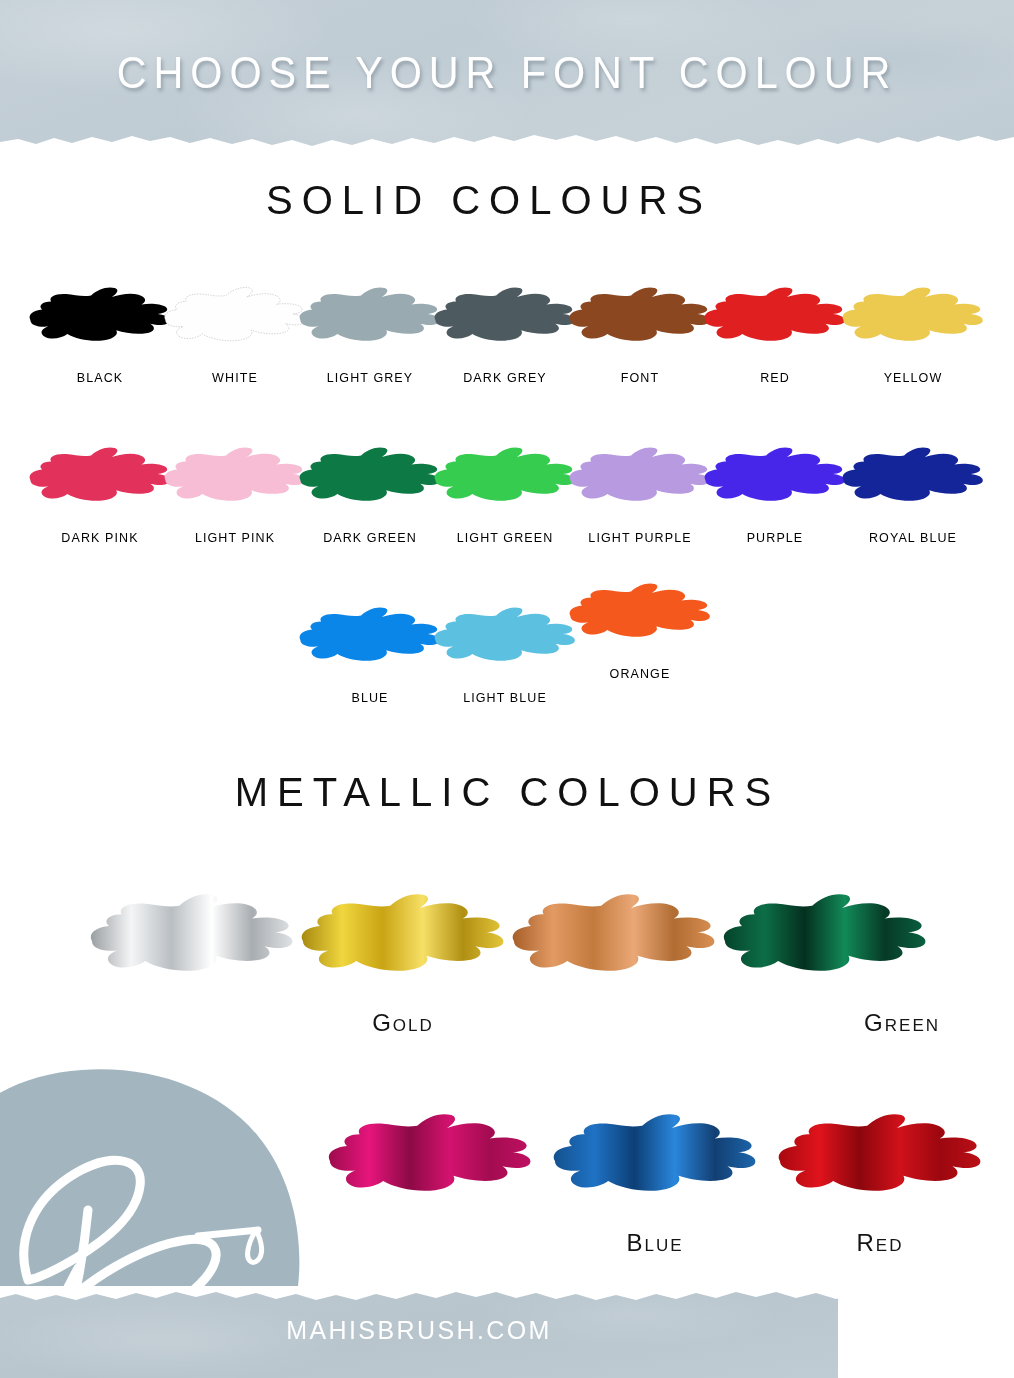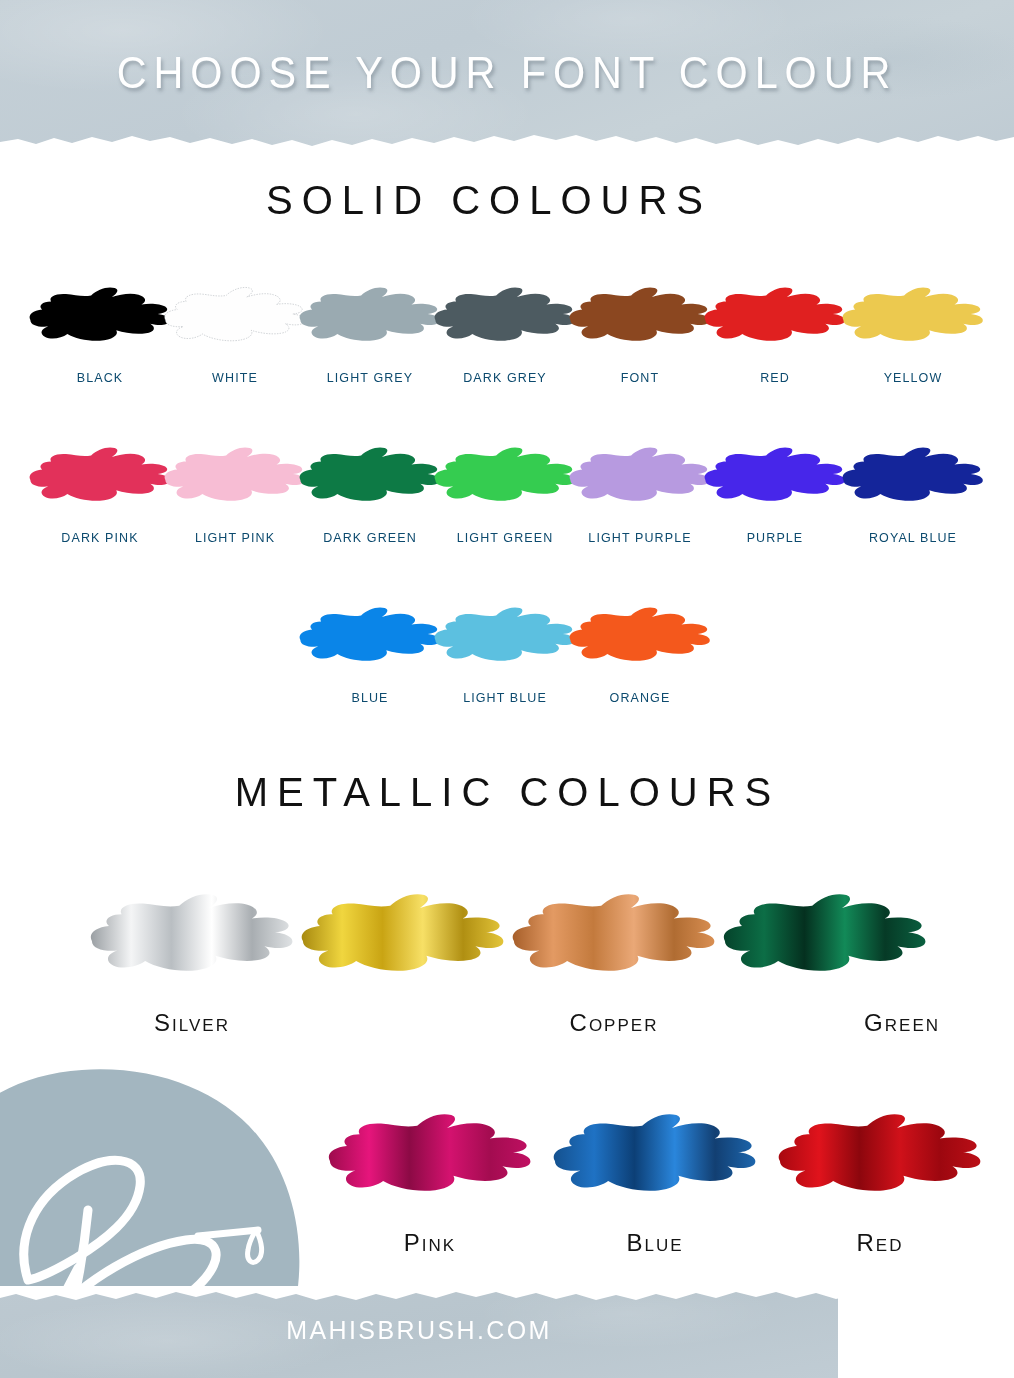--- a/index.html
+++ b/index.html
@@ -50,21 +50,21 @@
     font-family:"Liberation Sans",sans-serif;
   }
   #solid-title  { top:178px; }
   #metallic-title { top:770px;padding-left:37px; }
 
   
   .swatch-cell { position:absolute; width:160px; text-align:center; }
   .swatch-cell .art { width:160px; height:95px; display:block; }
   .swatch-cell .lbl {
     margin-top:8px; font-size:12.5px; letter-spacing:1.1px;
-    color:#0c4a6e; font-weight:400; white-space:nowrap;
+    color:#000000; font-weight:400; white-space:nowrap;
     font-family:"Liberation Sans",sans-serif;
   }
   .metallic-cell { position:absolute; width:230px; text-align:center; }
   .metallic-cell .art { width:230px; height:125px; display:block; }
   .metallic-cell .lbl {
     margin-top:12px; font-size:24px; color:#141414; font-weight:400;
     letter-spacing:2px; font-variant:small-caps;
     font-family:"Liberation Sans",sans-serif;
   }
 
@@ -198,21 +198,21 @@
         <path d="M14,47 C10,40 18,34 30,33 C24,28 30,22 42,22 C38,16 48,11 62,12 C74,13 84,16 96,14 C104,6 118,1 128,4 C134,6 132,11 124,16 C136,12 150,10 160,13 C170,16 172,22 164,26 C176,24 190,25 196,29 C202,33 198,38 186,39 C196,40 204,44 202,49 C200,54 188,55 176,52 C184,57 182,63 170,65 C158,67 142,65 130,61 C134,68 124,74 108,75 C92,76 74,72 64,66 C56,72 42,74 34,70 C26,66 28,59 38,56 C24,57 14,54 14,47 Z" fill="#0a85e8"></path>
       </svg>
       <div class="lbl">BLUE</div>
     </div>
     <div class="swatch-cell" style="left: 425px; top: 588px;">
       <svg class="art" viewBox="0 0 216 82" preserveAspectRatio="xMidYMid meet">
         <path d="M14,47 C10,40 18,34 30,33 C24,28 30,22 42,22 C38,16 48,11 62,12 C74,13 84,16 96,14 C104,6 118,1 128,4 C134,6 132,11 124,16 C136,12 150,10 160,13 C170,16 172,22 164,26 C176,24 190,25 196,29 C202,33 198,38 186,39 C196,40 204,44 202,49 C200,54 188,55 176,52 C184,57 182,63 170,65 C158,67 142,65 130,61 C134,68 124,74 108,75 C92,76 74,72 64,66 C56,72 42,74 34,70 C26,66 28,59 38,56 C24,57 14,54 14,47 Z" fill="#5cc0e0"></path>
       </svg>
       <div class="lbl">LIGHT BLUE</div>
     </div>
-    <div class="swatch-cell" style="left: 560px; top: 588px;">
+    <div class="swatch-cell" style="left: 560px; top: 564px;">
       <svg class="art" viewBox="0 0 216 82" preserveAspectRatio="xMidYMid meet">
         <path d="M14,47 C10,40 18,34 30,33 C24,28 30,22 42,22 C38,16 48,11 62,12 C74,13 84,16 96,14 C104,6 118,1 128,4 C134,6 132,11 124,16 C136,12 150,10 160,13 C170,16 172,22 164,26 C176,24 190,25 196,29 C202,33 198,38 186,39 C196,40 204,44 202,49 C200,54 188,55 176,52 C184,57 182,63 170,65 C158,67 142,65 130,61 C134,68 124,74 108,75 C92,76 74,72 64,66 C56,72 42,74 34,70 C26,66 28,59 38,56 C24,57 14,54 14,47 Z" fill="#f4581c"></path>
       </svg>
       <div class="lbl">ORANGE</div>
     </div>
   </div>
 
 <div class="section-title" id="metallic-title">METALLIC COLOURS</div>
 
 <div id="metallic-grid">
@@ -223,52 +223,51 @@
             <stop offset="0.0%" stop-color="#9a9fa3"></stop>
             <stop offset="20.0%" stop-color="#f4f5f6"></stop>
             <stop offset="40.0%" stop-color="#b9bec2"></stop>
             <stop offset="60.0%" stop-color="#ffffff"></stop>
             <stop offset="80.0%" stop-color="#a8adb1"></stop>
             <stop offset="100.0%" stop-color="#dfe2e4"></stop>
           </linearGradient>
         </defs>
         <path d="M14,47 C10,40 18,34 30,33 C24,28 30,22 42,22 C38,16 48,11 62,12 C74,13 84,16 96,14 C104,6 118,1 128,4 C134,6 132,11 124,16 C136,12 150,10 160,13 C170,16 172,22 164,26 C176,24 190,25 196,29 C202,33 198,38 186,39 C196,40 204,44 202,49 C200,54 188,55 176,52 C184,57 182,63 170,65 C158,67 142,65 130,61 C134,68 124,74 108,75 C92,76 74,72 64,66 C56,72 42,74 34,70 C26,66 28,59 38,56 C24,57 14,54 14,47 Z" fill="url(#metgrad-0)"></path>
       </svg>
-      <div class="lbl">Silver</div>
     </div>
     <div class="metallic-cell" style="left: 288px; top: 872px;">
       <svg class="art" viewBox="0 0 216 82" preserveAspectRatio="xMidYMid meet">
         <defs>
           <linearGradient id="metgrad-1" x1="0" y1="0" x2="1" y2="0">
             <stop offset="0.0%" stop-color="#a88a10"></stop>
             <stop offset="20.0%" stop-color="#f0d63f"></stop>
             <stop offset="40.0%" stop-color="#c9a413"></stop>
             <stop offset="60.0%" stop-color="#f7e066"></stop>
             <stop offset="80.0%" stop-color="#b08f12"></stop>
             <stop offset="100.0%" stop-color="#e3c53a"></stop>
           </linearGradient>
         </defs>
         <path d="M14,47 C10,40 18,34 30,33 C24,28 30,22 42,22 C38,16 48,11 62,12 C74,13 84,16 96,14 C104,6 118,1 128,4 C134,6 132,11 124,16 C136,12 150,10 160,13 C170,16 172,22 164,26 C176,24 190,25 196,29 C202,33 198,38 186,39 C196,40 204,44 202,49 C200,54 188,55 176,52 C184,57 182,63 170,65 C158,67 142,65 130,61 C134,68 124,74 108,75 C92,76 74,72 64,66 C56,72 42,74 34,70 C26,66 28,59 38,56 C24,57 14,54 14,47 Z" fill="url(#metgrad-1)"></path>
       </svg>
+      <div class="lbl">Gold</div>
     </div>
     <div class="metallic-cell" style="left: 499px; top: 872px;">
       <svg class="art" viewBox="0 0 216 82" preserveAspectRatio="xMidYMid meet">
         <defs>
           <linearGradient id="metgrad-2" x1="0" y1="0" x2="1" y2="0">
             <stop offset="0.0%" stop-color="#a75f2a"></stop>
             <stop offset="20.0%" stop-color="#e39a63"></stop>
             <stop offset="40.0%" stop-color="#c37a3d"></stop>
             <stop offset="60.0%" stop-color="#eaa877"></stop>
             <stop offset="80.0%" stop-color="#b06c32"></stop>
             <stop offset="100.0%" stop-color="#d98f53"></stop>
           </linearGradient>
         </defs>
         <path d="M14,47 C10,40 18,34 30,33 C24,28 30,22 42,22 C38,16 48,11 62,12 C74,13 84,16 96,14 C104,6 118,1 128,4 C134,6 132,11 124,16 C136,12 150,10 160,13 C170,16 172,22 164,26 C176,24 190,25 196,29 C202,33 198,38 186,39 C196,40 204,44 202,49 C200,54 188,55 176,52 C184,57 182,63 170,65 C158,67 142,65 130,61 C134,68 124,74 108,75 C92,76 74,72 64,66 C56,72 42,74 34,70 C26,66 28,59 38,56 C24,57 14,54 14,47 Z" fill="url(#metgrad-2)"></path>
       </svg>
-      <div class="lbl">Copper</div>
     </div>
     <div class="metallic-cell" style="left: 710px; top: 872px; text-align: right;">
       <svg class="art" viewBox="0 0 216 82" preserveAspectRatio="xMidYMid meet">
         <defs>
           <linearGradient id="metgrad-3" x1="0" y1="0" x2="1" y2="0">
             <stop offset="0.0%" stop-color="#05432b"></stop>
             <stop offset="20.0%" stop-color="#0c6e46"></stop>
             <stop offset="40.0%" stop-color="#04301f"></stop>
             <stop offset="60.0%" stop-color="#128a58"></stop>
             <stop offset="80.0%" stop-color="#063a26"></stop>
@@ -286,21 +285,20 @@
             <stop offset="0.0%" stop-color="#9e0b4d"></stop>
             <stop offset="20.0%" stop-color="#e6157c"></stop>
             <stop offset="40.0%" stop-color="#8c0a45"></stop>
             <stop offset="60.0%" stop-color="#d4126f"></stop>
             <stop offset="80.0%" stop-color="#a30c50"></stop>
             <stop offset="100.0%" stop-color="#c01062"></stop>
           </linearGradient>
         </defs>
         <path d="M14,47 C10,40 18,34 30,33 C24,28 30,22 42,22 C38,16 48,11 62,12 C74,13 84,16 96,14 C104,6 118,1 128,4 C134,6 132,11 124,16 C136,12 150,10 160,13 C170,16 172,22 164,26 C176,24 190,25 196,29 C202,33 198,38 186,39 C196,40 204,44 202,49 C200,54 188,55 176,52 C184,57 182,63 170,65 C158,67 142,65 130,61 C134,68 124,74 108,75 C92,76 74,72 64,66 C56,72 42,74 34,70 C26,66 28,59 38,56 C24,57 14,54 14,47 Z" fill="url(#metgrad-4)"></path>
       </svg>
-      <div class="lbl">Pink</div>
     </div>
     <div class="metallic-cell" style="left: 540px; top: 1092px;">
       <svg class="art" viewBox="0 0 216 82" preserveAspectRatio="xMidYMid meet">
         <defs>
           <linearGradient id="metgrad-5" x1="0" y1="0" x2="1" y2="0">
             <stop offset="0.0%" stop-color="#14518f"></stop>
             <stop offset="20.0%" stop-color="#1f72c4"></stop>
             <stop offset="40.0%" stop-color="#0c3f76"></stop>
             <stop offset="60.0%" stop-color="#2a86dc"></stop>
             <stop offset="80.0%" stop-color="#123f72"></stop>

